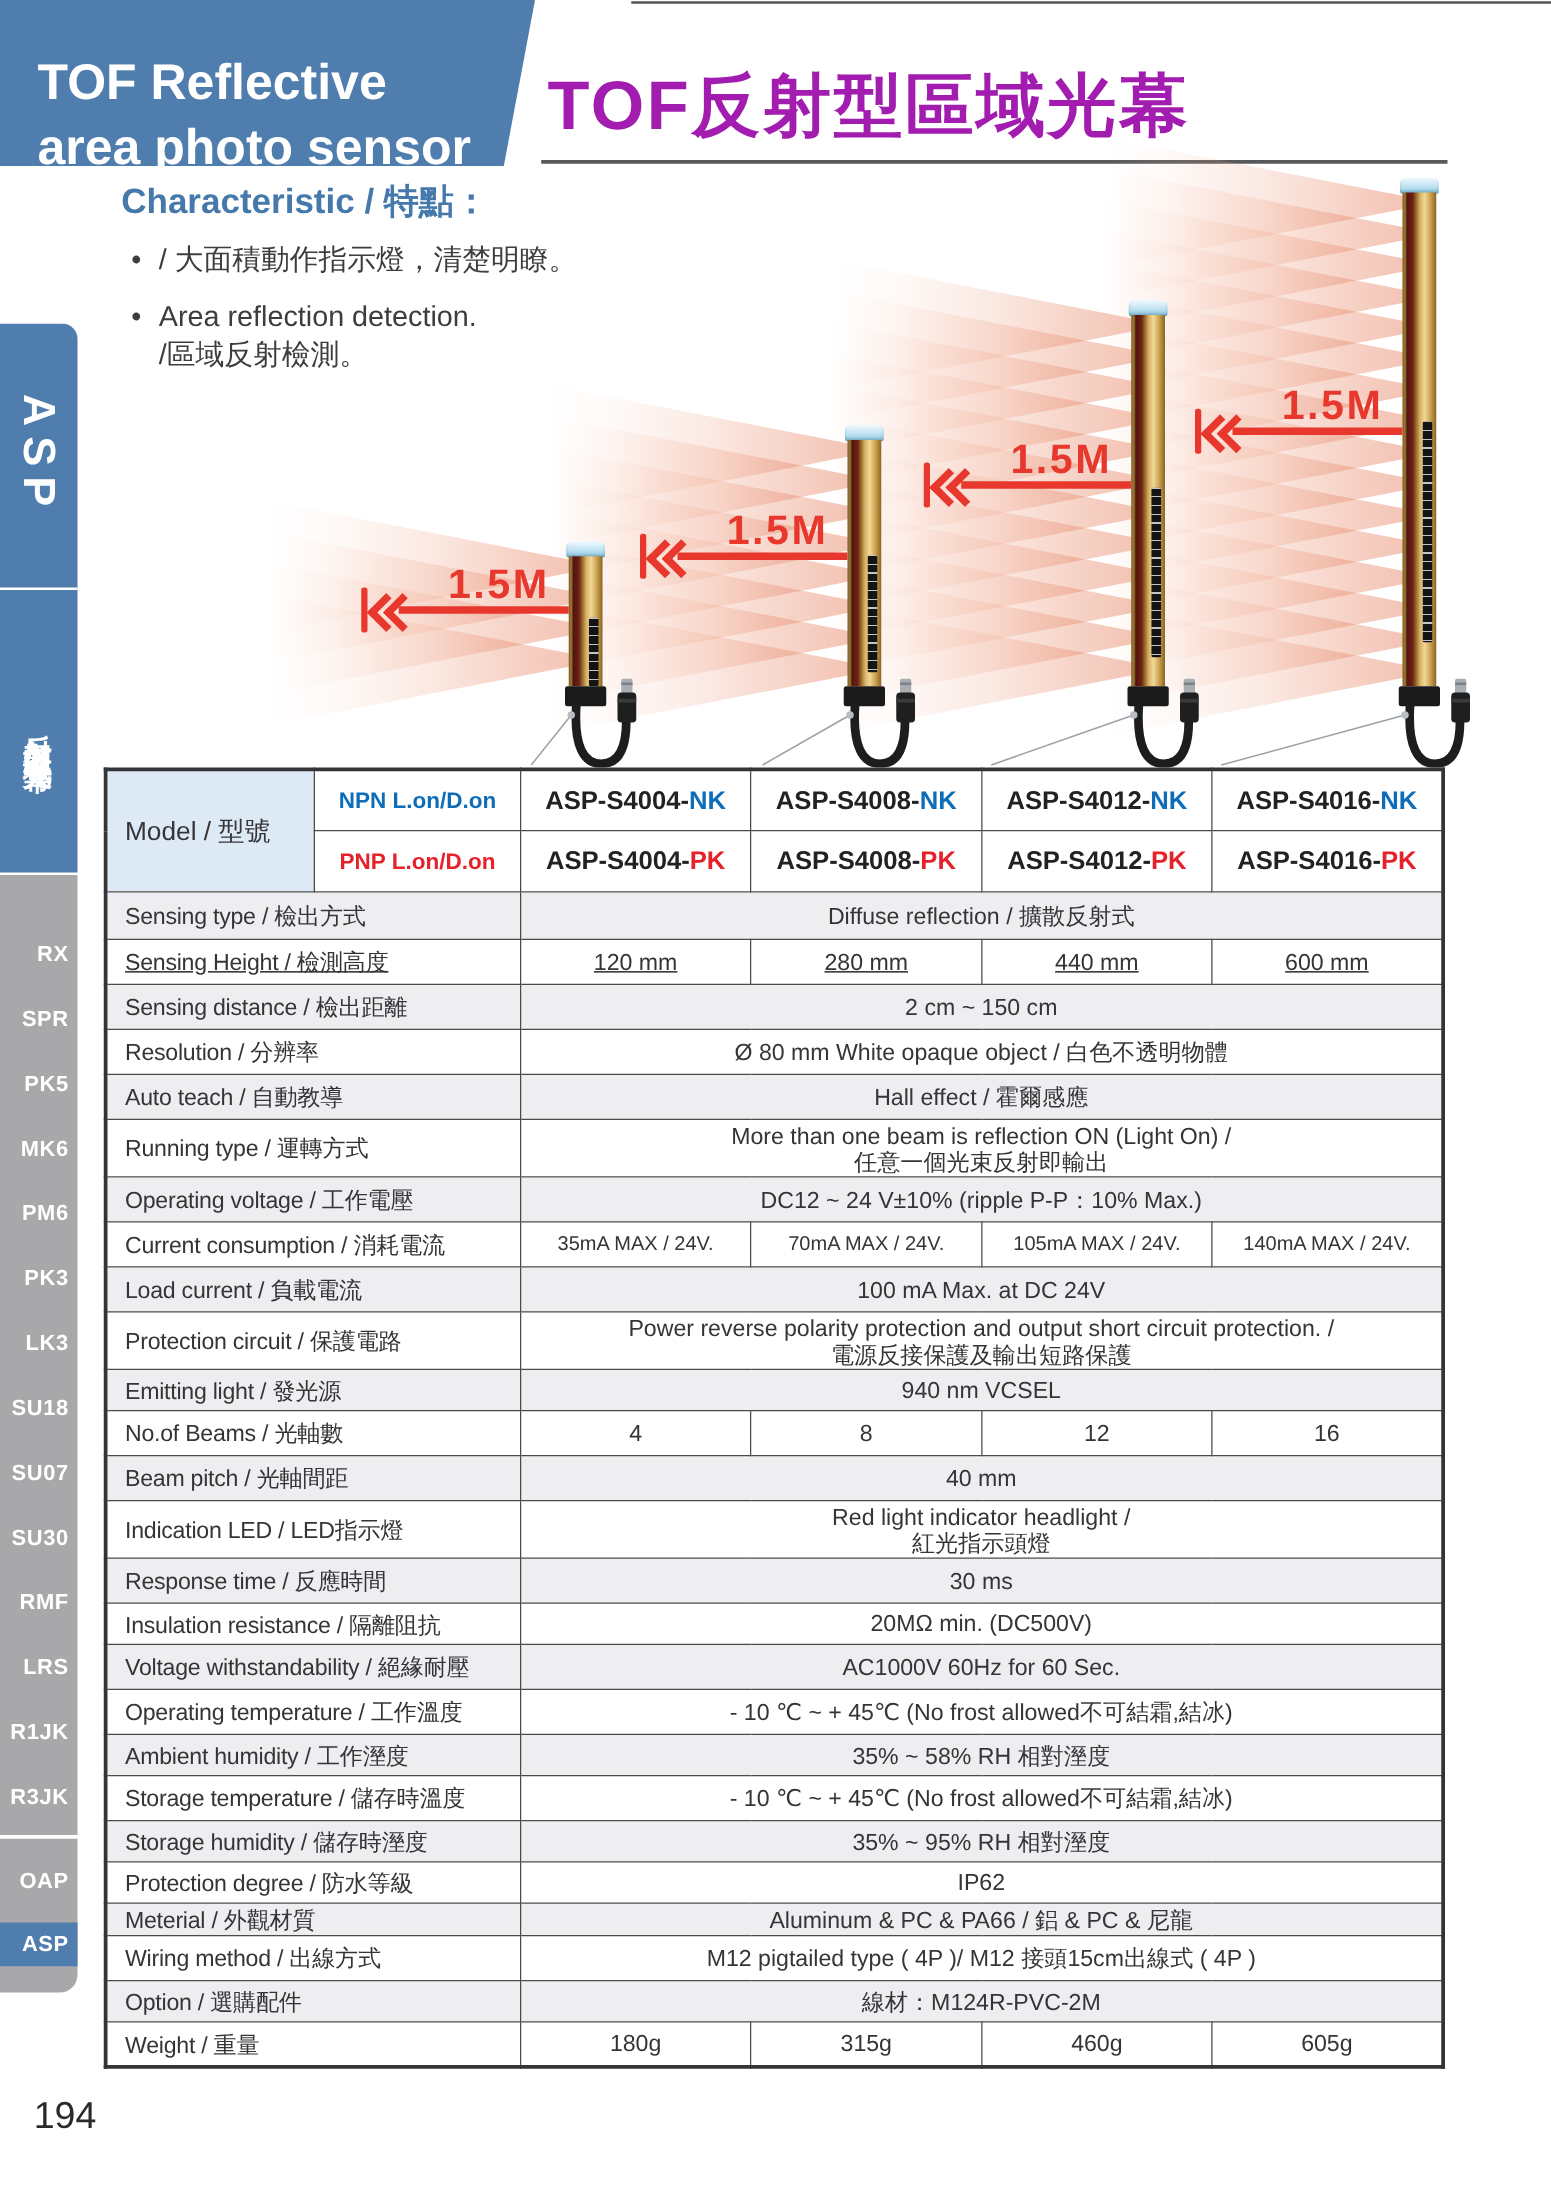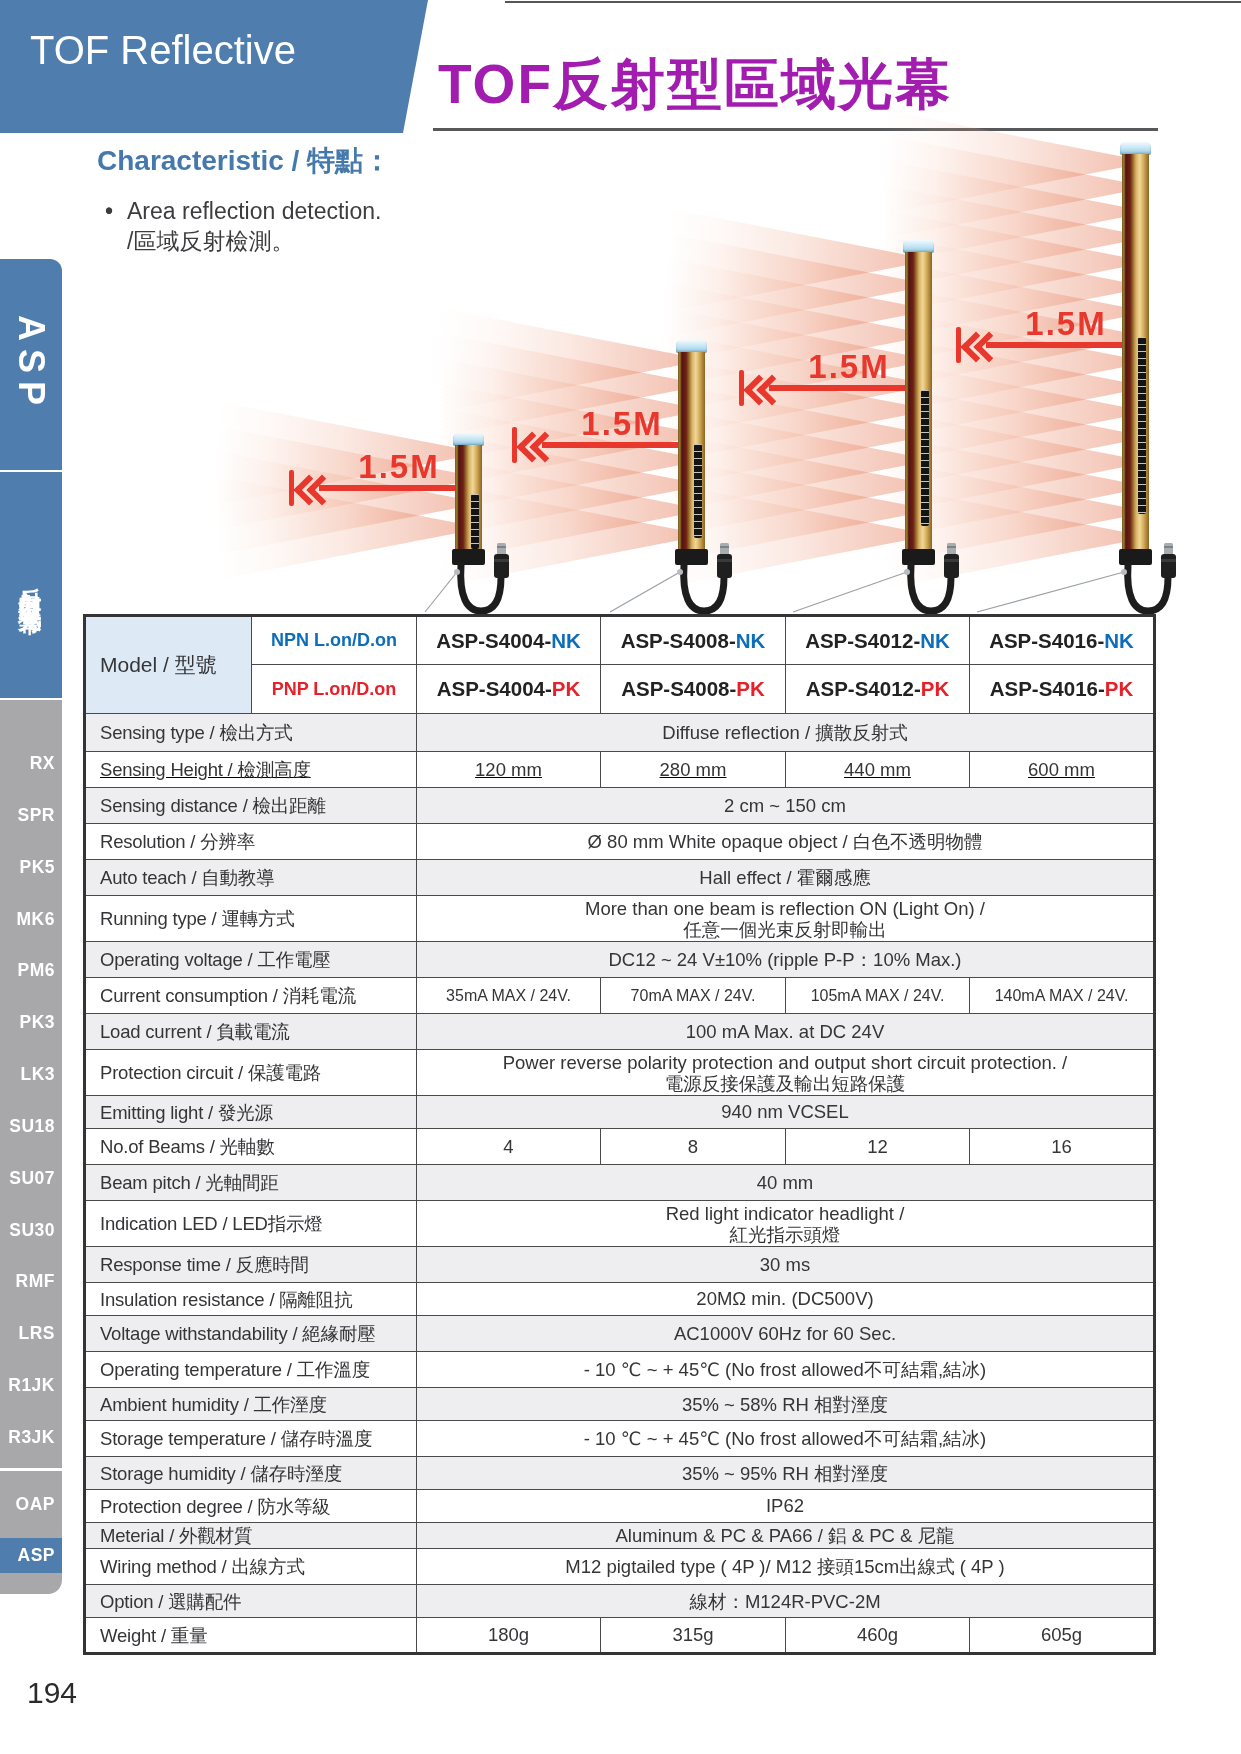--- a/index.html
+++ b/index.html
@@ -9,21 +9,21 @@
     font-family:"Liberation Sans","DejaVu Sans",sans-serif;
     -webkit-font-smoothing:antialiased;
   }
   
   .banner{
     position:absolute;left:0;top:0;width:432px;height:133px;
     background:#4e7dae;
     clip-path:polygon(0 0,428px 0,403px 100%,0 100%);
     color:#fff;z-index:6;
   }
-  .banner .bt{font-size:40px;font-weight:normal;line-height:52px;padding:24px 0 0 30px;white-space:nowrap;}
+  .banner .bt{font-size:40px;font-weight:bold;line-height:52px;padding:40px 0 0 30px;white-space:nowrap;}
   .top-rule{position:absolute;top:1px;left:505px;width:736px;height:2px;background:#55565a;}
   .zh-title{
     position:absolute;left:438px;top:48px;width:760px;
     font-size:55px;font-weight:bold;color:#a21caf;letter-spacing:2px;white-space:nowrap;
   }
   .zh-underline{position:absolute;left:433px;top:128px;width:725px;height:3px;background:#57585a;}
   
   .charblock{position:absolute;left:97px;top:142px;width:440px;z-index:6;}
   .charblock h2{margin:0 0 12px 0;font-size:28px;color:#4579ac;font-weight:bold;}
   .charblock ul{margin:0;padding:0 0 0 30px;list-style:none;}
@@ -229,30 +229,32 @@
     <circle cx="680" cy="572" r="3" fill="#b9bdc2"></circle>
     <line x1="907" y1="572" x2="793" y2="612" stroke="#9aa0a6" stroke-width="1.2"></line>
     <circle cx="907" cy="572" r="3" fill="#b9bdc2"></circle>
     <line x1="1124" y1="572" x2="977" y2="612" stroke="#9aa0a6" stroke-width="1.2"></line>
     <circle cx="1124" cy="572" r="3" fill="#b9bdc2"></circle>
   </svg>
 
 <div class="banner">
   <div class="bt">
     <div>TOF Reflective</div>
+    <div>area photo sensor</div>
   </div>
 </div>
 <div class="top-rule"></div>
 <div class="zh-title">TOF反射型區域光幕</div>
 <div class="zh-underline"></div>
 
 <div class="charblock">
   <h2>Characteristic / 特點：</h2>
   <ul>
     <li>
+      <div>/ 大面積動作指示燈，清楚明瞭。</div>
     </li>
     <li>
       <div>Area reflection detection.</div>
       <div>/區域反射檢測。</div>
     </li>
   </ul>
 </div>
 
 <div class="side-blue">
   <div class="sec1">

